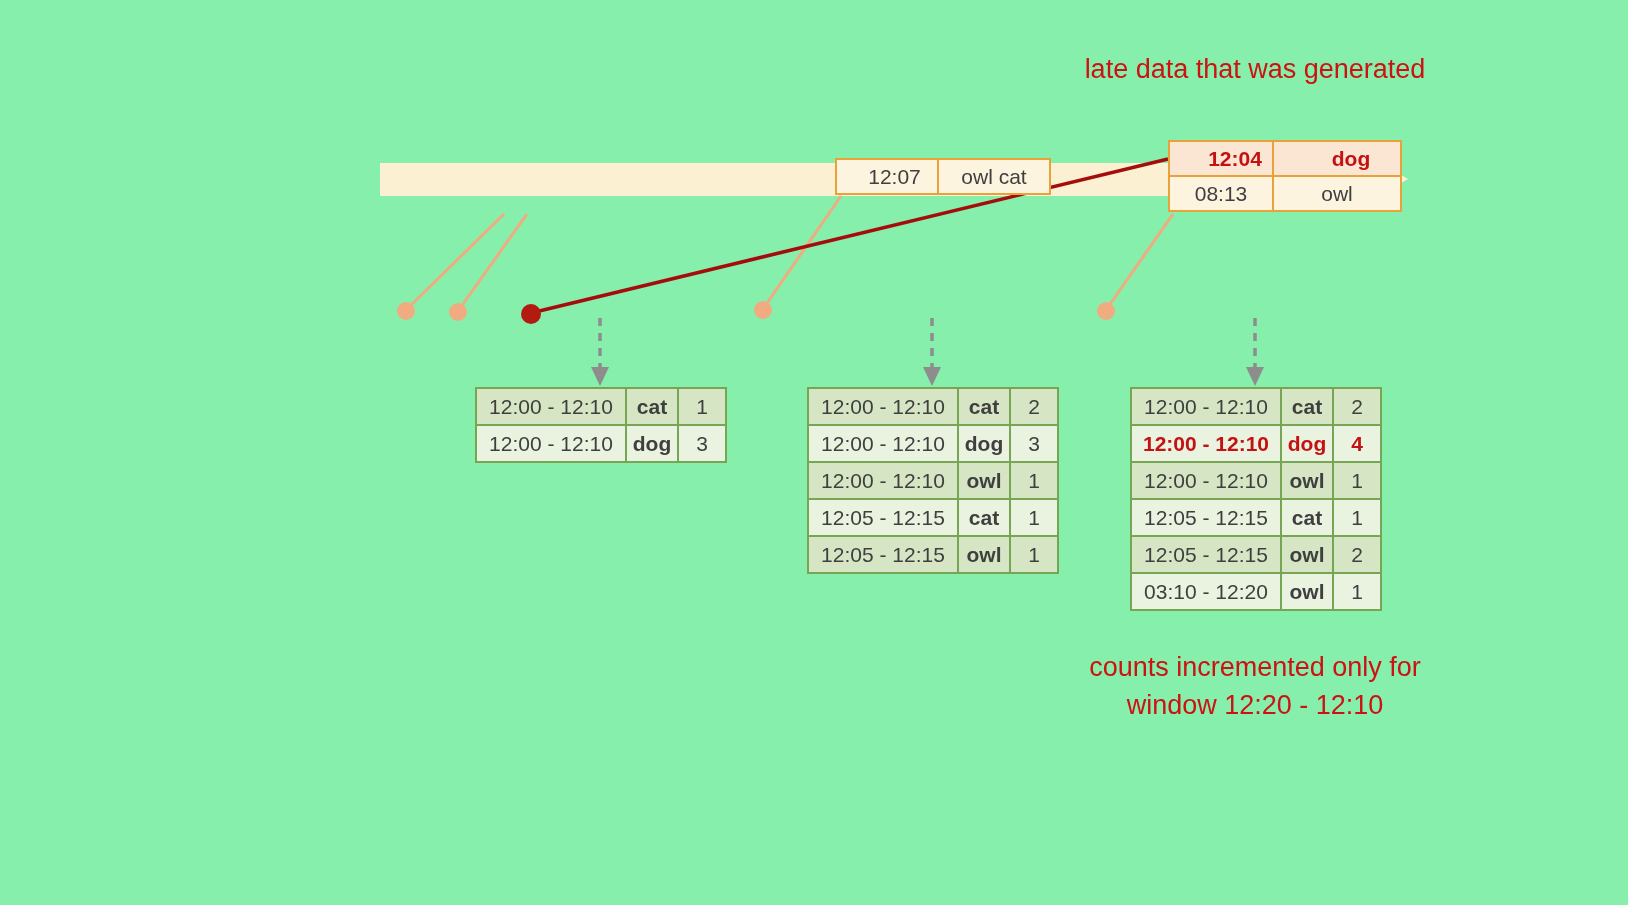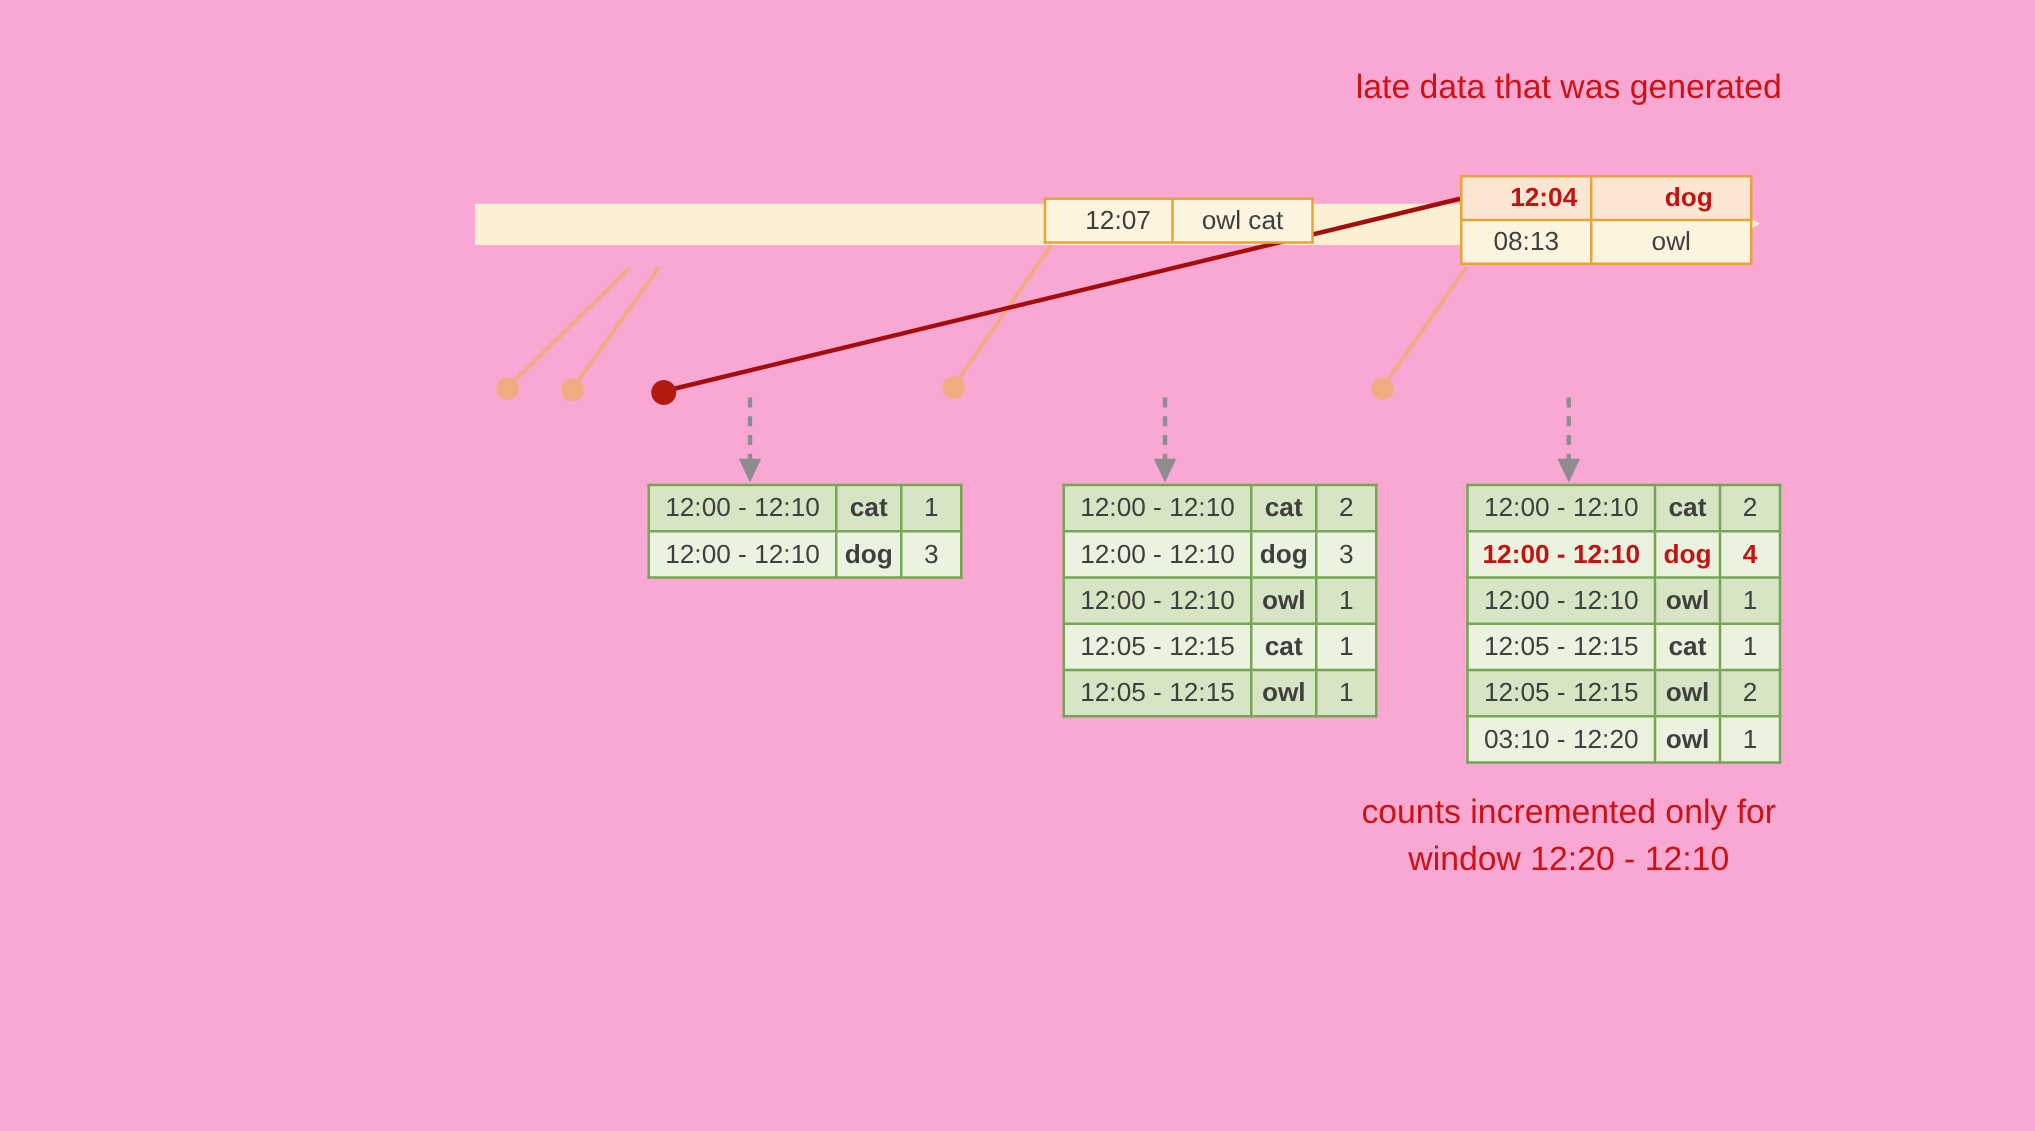--- a/index.html
+++ b/index.html
@@ -4,36 +4,36 @@
 <style>
   html, body {
     margin: 0;
     padding: 0;
     background: #000000;
   }
   .canvas {
     position: relative;
     width: 1628px;
     height: 905px;
-    background: #f9a8d4;
+    background: #86efac;
     overflow: hidden;
     font-family: "Liberation Sans", sans-serif;
   }
 
   
   .note {
     position: absolute;
     color: #cc1212;
     font-size: 27px;
     line-height: 38px;
     text-align: center;
     font-weight: 400;
   }
   .note-top    { left: 1015px; top: 50px;  width: 480px; }
-  .note-bottom { left: 1025px; top: 630px; width: 460px; }
+  .note-bottom { left: 1025px; top: 648px; width: 460px; }
 
   
   .timeline-shaft {
     position: absolute;
     left: 380px; top: 163px;
     width: 976px; height: 33px;
     background: #fcf0d2;
     z-index: 0;
   }
   .timeline-head {
@@ -87,21 +87,20 @@
   .dash    { stroke: #8d8d8d; stroke-width: 3.5; stroke-dasharray: 8 7; }
   .grayhead{ fill: #8d8d8d; }
 
   
   .result {
     position: absolute;
     border-collapse: collapse;
     font-size: 21px;
     color: #3f3f3f;
     z-index: 2;
-    margin-left: 43px;
   }
   .result td {
     border: 2px solid #76a653;
     text-align: center;
     height: 35px;
     padding: 0;
   }
   .result td.win  { width: 148px; }
   .result td.word { width: 50px; font-weight: bold; }
   .result td.cnt  { width: 46px; }

